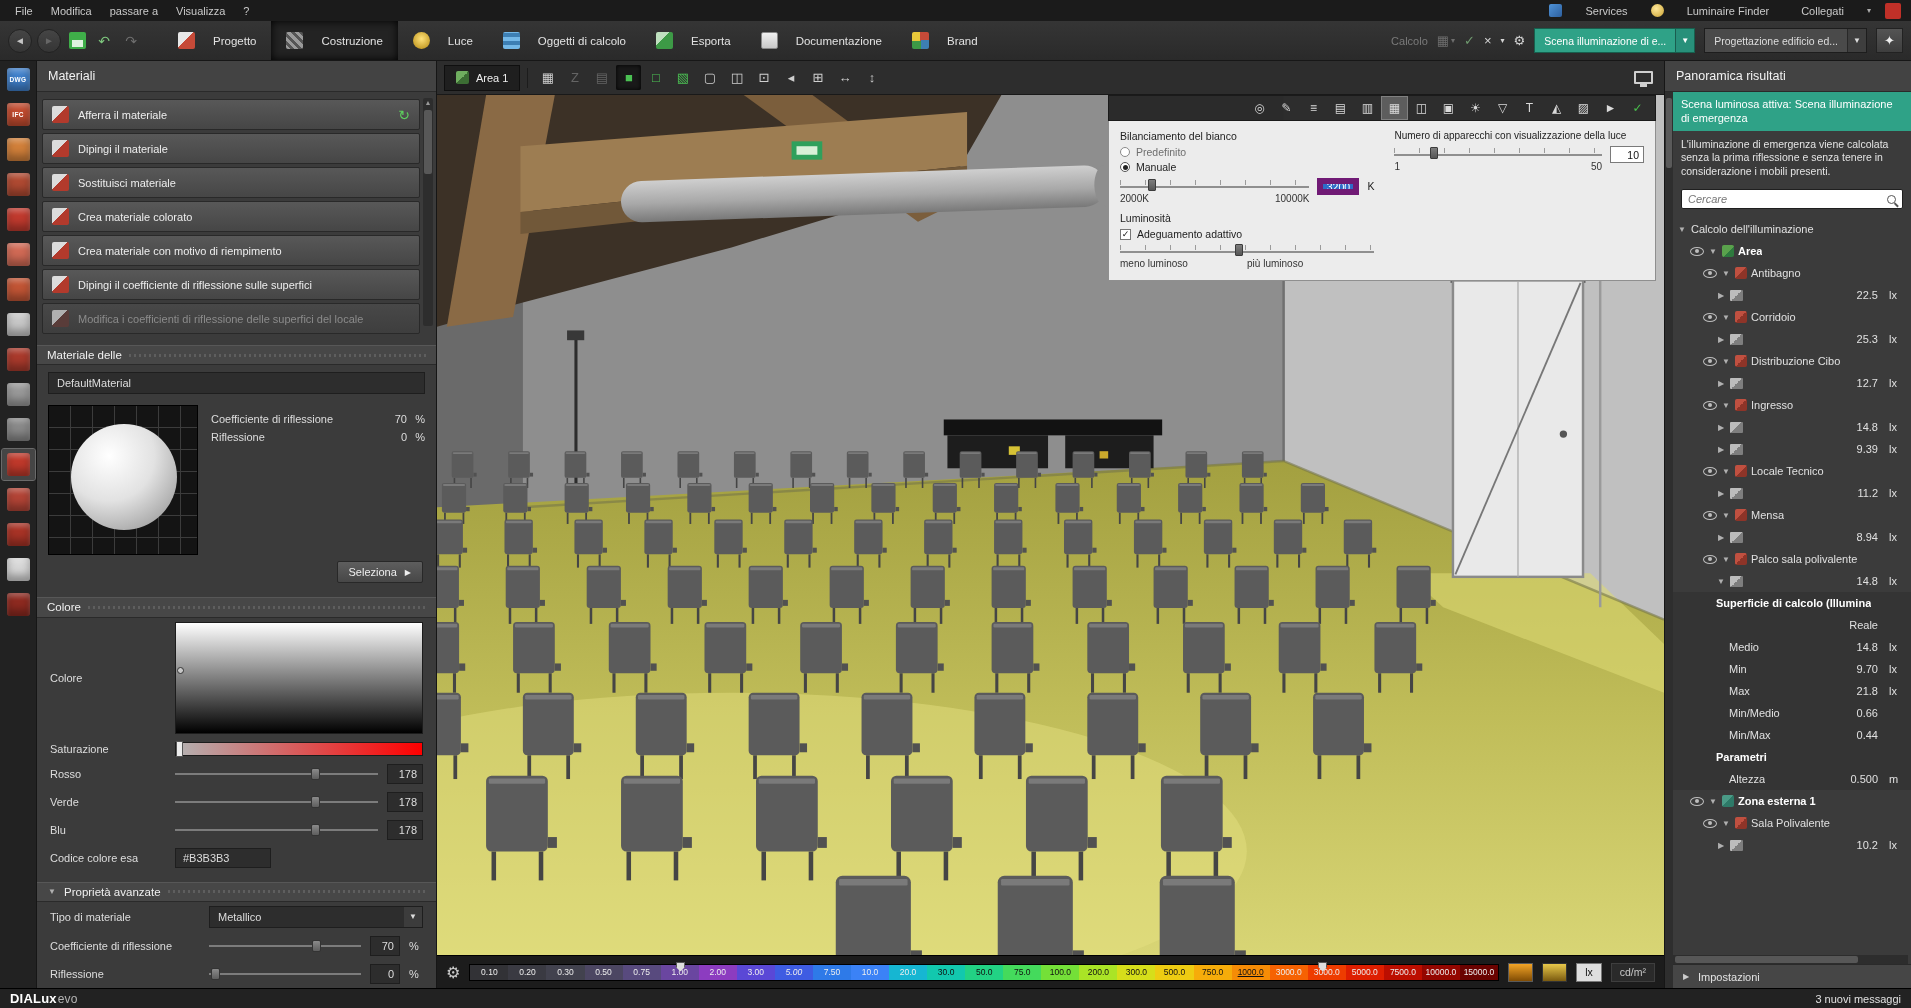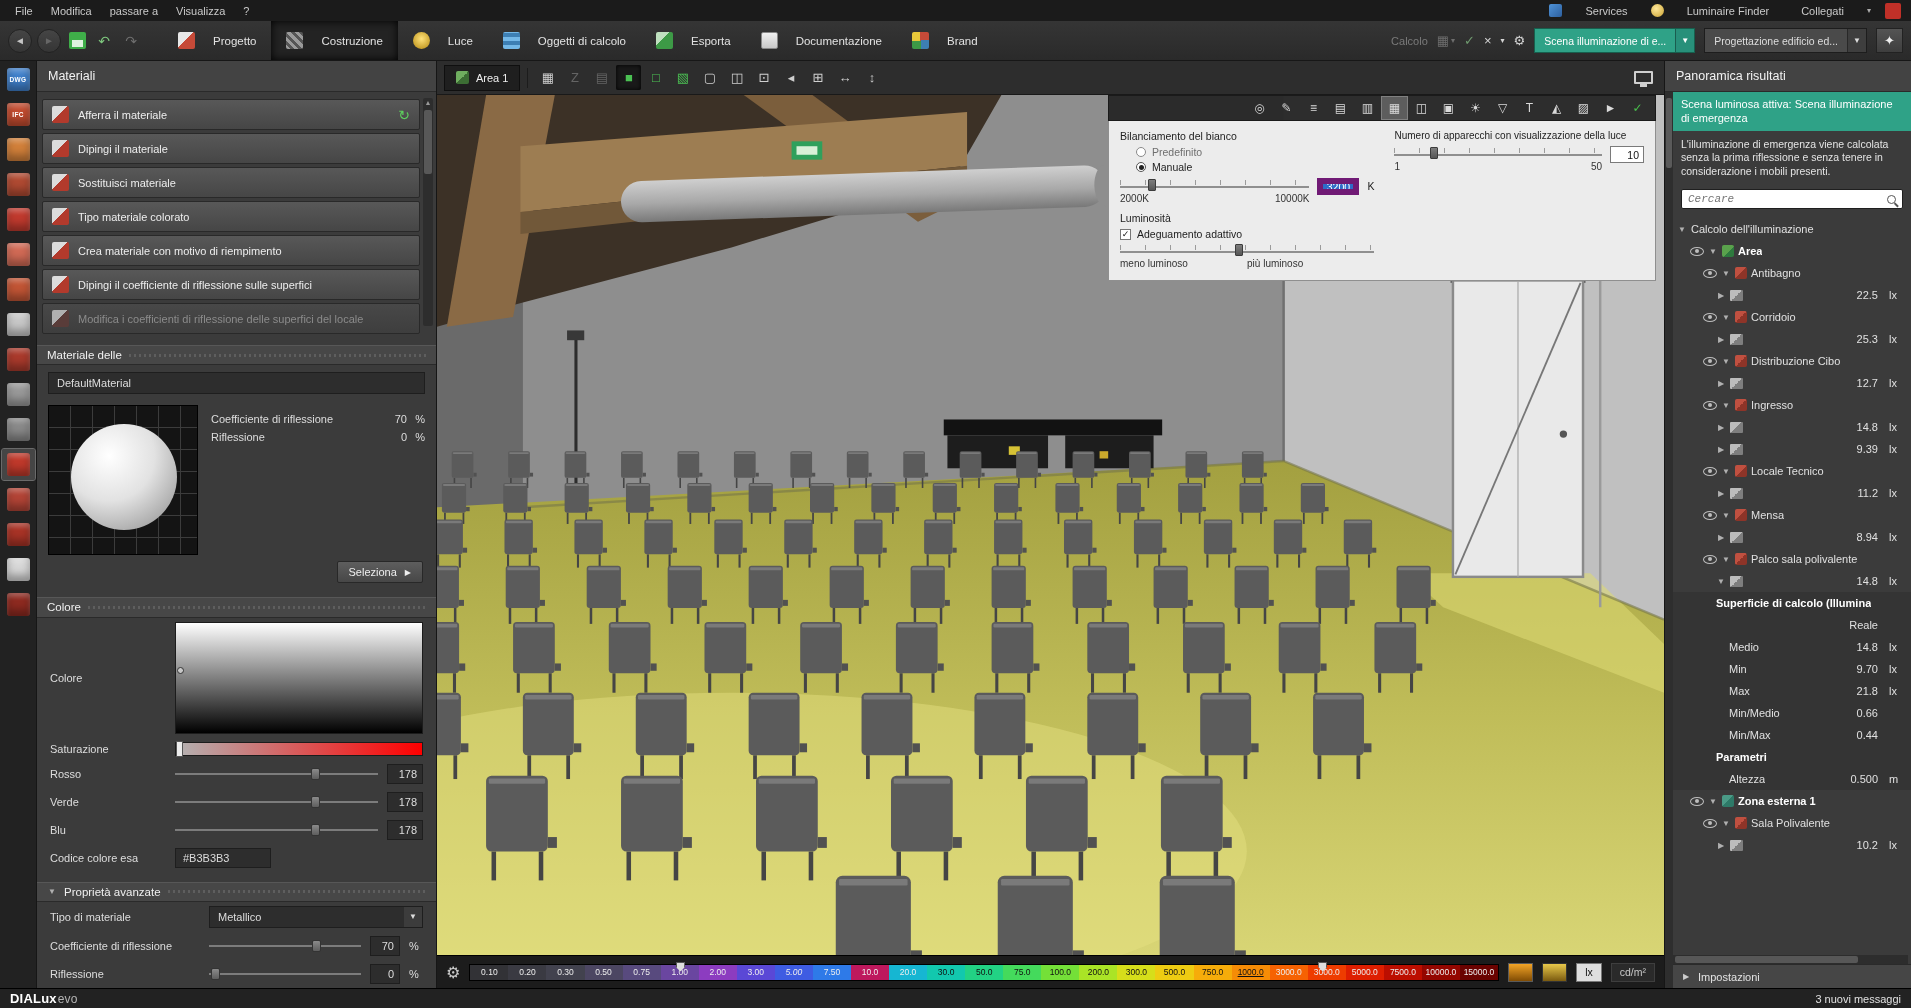--- a/index.html
+++ b/index.html
@@ -146,21 +146,21 @@
   
   .float-panel{position:absolute;top:0;right:8px;width:548px;z-index:12}
   .fp-icons{height:26px;background:rgba(40,40,40,.97);border:1px solid #1a1a1a;display:flex;align-items:center;
     justify-content:flex-end;gap:2px;padding:0 5px}
   .fp-icon{width:25px;height:22px;display:flex;align-items:center;justify-content:center;color:#dadada;font-size:12px}
   .fp-icon.active{background:#5d5d5d;outline:1px solid #808080}
   .fp-icon.green{color:#49c44d;font-weight:bold}
   .fp-body{background:#ececec;border:1px solid #8f8f8f;border-top:none;color:#1c1c1c;
     padding:9px 11px 11px;display:grid;grid-template-columns:1.02fr 1fr;column-gap:20px;row-gap:8px;font-size:10.5px}
   .fp-title{margin-bottom:4px;color:#222}
-  .radio-row{display:flex;align-items:center;gap:6px;margin:3px 16px}
+  .radio-row{display:flex;align-items:center;gap:6px;margin:3px 0}
   .radio{width:10px;height:10px;border-radius:50%;border:1px solid #8a8a8a;background:#fff;flex:none}
   .radio.checked{border-color:#555}
   .radio.checked::after{content:'';display:block;width:5px;height:5px;margin:1.5px;background:#222;border-radius:50%}
   .radio-label.dim{color:#6e6e6e}
   .slider-line{display:flex;align-items:flex-start;gap:8px;margin-top:5px}
   .track-col{flex:1}
   .fp-track{position:relative;height:13px}
   .fp-track::before{content:'';position:absolute;left:0;right:0;top:8px;height:2px;background:#8f8f8f}
   .fp-track .ticks{position:absolute;left:0;right:0;top:2px;height:5px;
     background:repeating-linear-gradient(to right,#9b9b9b 0 1px,transparent 1px 25px)}
@@ -194,21 +194,21 @@
   
   .results{width:247px;background:#3b3b3b;border-left:1px solid #161616;display:flex;flex-direction:column;
     position:relative;padding-left:8px}
   .results .panel-header{margin-left:-8px;padding-left:11px}
   .left-scroll{position:absolute;left:0;top:31px;bottom:0;width:8px;background:#2e2e2e}
   .left-scroll .thumb{position:absolute;left:1px;top:6px;width:6px;height:70px;background:#5a5a5a;border-radius:2px}
   .active-scene{background:#2fa287;color:#fff;padding:5px 8px;font-size:11px;line-height:1.3}
   .results-info{padding:7px 8px 5px;font-size:10.5px;line-height:1.32;color:#e4e4e4}
   .search-row{padding:5px 8px 7px}
   .search-box{background:#fff;border:1px solid #1f1f1f;border-radius:2px;height:20px;display:flex;align-items:center;padding:0 6px}
-  .search-input{flex:1;border:none;outline:none;font-style:italic;font-size:11px;color:#444;background:transparent;font-family:Liberation Mono, monospace}
+  .search-input{flex:1;border:none;outline:none;font-style:italic;font-size:11px;color:#444;background:transparent;font-family:Liberation Sans, sans-serif}
   .mag{width:9px;height:9px;border:1.5px solid #555;border-radius:50%;position:relative;flex:none}
   .mag::after{content:'';position:absolute;right:-4px;bottom:-3px;width:5px;height:1.5px;background:#555;transform:rotate(45deg)}
   .tree{flex:1;overflow:hidden;padding-top:2px}
   .tree-row{display:flex;align-items:center;height:22px;gap:4px;padding-right:5px;font-size:11px;color:#e0e0e0}
   .tree-row.bold .tree-label{font-weight:bold;color:#fff}
   .tree-row.detail,.tree-row.detail-title,.tree-row.col-header{background:#343434}
   .tree-row.detail-title .tree-label{font-weight:bold;color:#fff}
   .tw{width:10px;flex:none;color:#b0b0b0;font-size:8px;text-align:center}
   .tw.down::before{content:"▼"}
   .tw.right::before{content:"▶"}
@@ -441,21 +441,21 @@
           </div>
 
           <div class="mat-tool">
             <span class="mt-icon"></span>
             <span>Sostituisci materiale</span>
 
           </div>
 
           <div class="mat-tool">
             <span class="mt-icon"></span>
-            <span>Tipo materiale colorato</span>
+            <span>Crea materiale colorato</span>
 
           </div>
 
           <div class="mat-tool">
             <span class="mt-icon"></span>
             <span>Crea materiale con motivo di riempimento</span>
 
           </div>
 
           <div class="mat-tool">
@@ -1211,21 +1211,21 @@
             <span class="scale-cell" style="background-color: rgb(106, 70, 160); color: rgb(238, 238, 238);">1.00</span>
 
             <span class="scale-cell" style="background-color: rgb(140, 60, 192); color: rgb(238, 238, 238);">2.00</span>
 
             <span class="scale-cell" style="background-color: rgb(90, 72, 214); color: rgb(238, 238, 238);">3.00</span>
 
             <span class="scale-cell" style="background-color: rgb(62, 92, 226); color: rgb(238, 238, 238); font-style: italic;">5.00</span>
 
             <span class="scale-cell" style="background-color: rgb(46, 122, 232); color: rgb(238, 238, 238);">7.50</span>
 
-            <span class="scale-cell" style="background-color: #be185d; color: rgb(238, 238, 238);">10.0</span>
+            <span class="scale-cell" style="background-color: #3b82f6; color: rgb(238, 238, 238);">10.0</span>
 
             <span class="scale-cell" style="background-color: rgb(22, 182, 210); color: rgb(238, 238, 238);">20.0</span>
 
             <span class="scale-cell" style="background-color: rgb(18, 200, 174); color: rgb(17, 17, 17);">30.0</span>
 
             <span class="scale-cell" style="background-color: rgb(34, 210, 132); color: rgb(17, 17, 17);">50.0</span>
 
             <span class="scale-cell" style="background-color: rgb(68, 218, 92); color: rgb(17, 17, 17);">75.0</span>
 
             <span class="scale-cell" style="background-color: rgb(116, 224, 56); color: rgb(17, 17, 17);">100.0</span>

